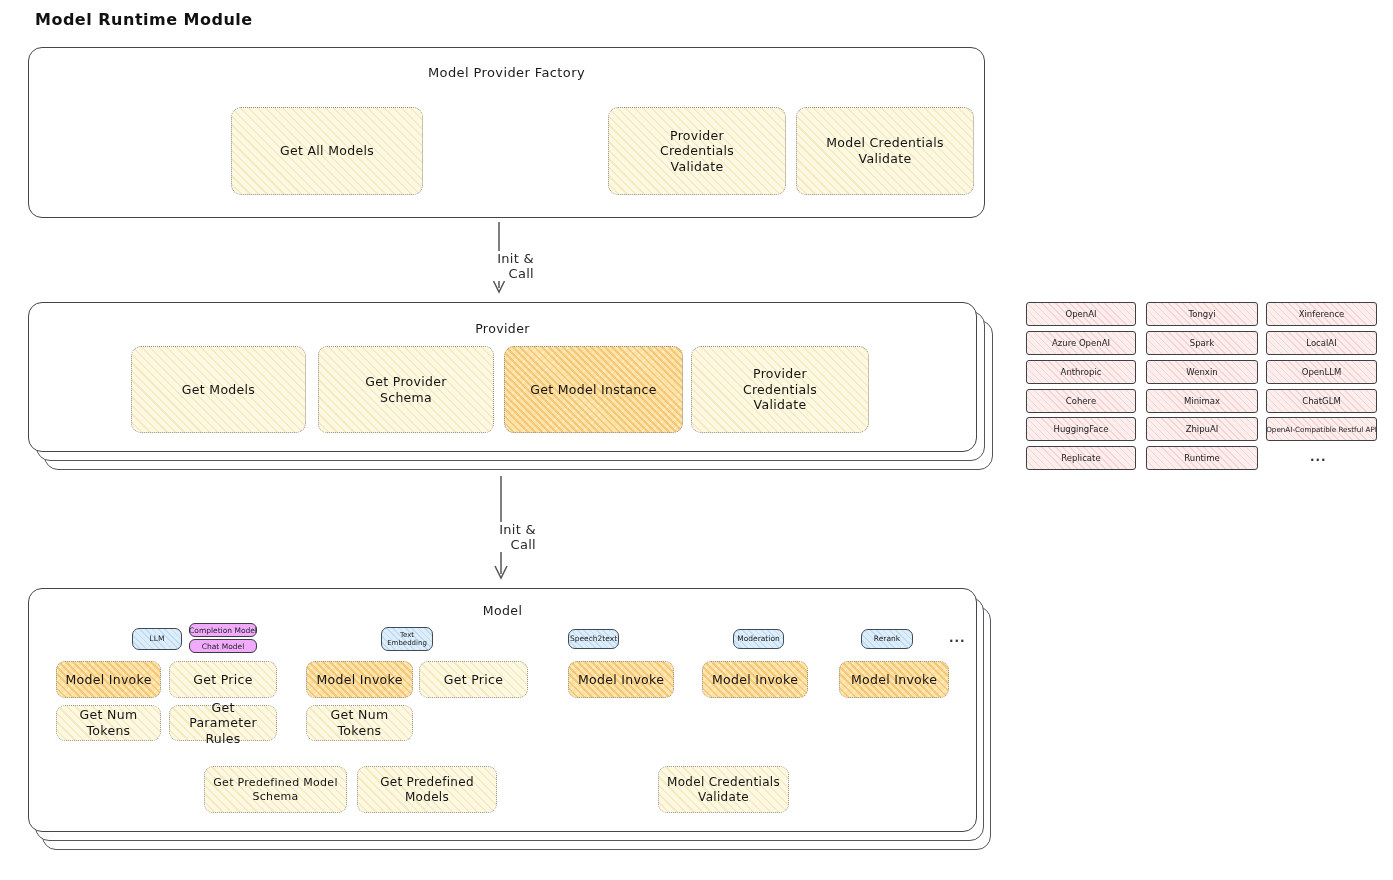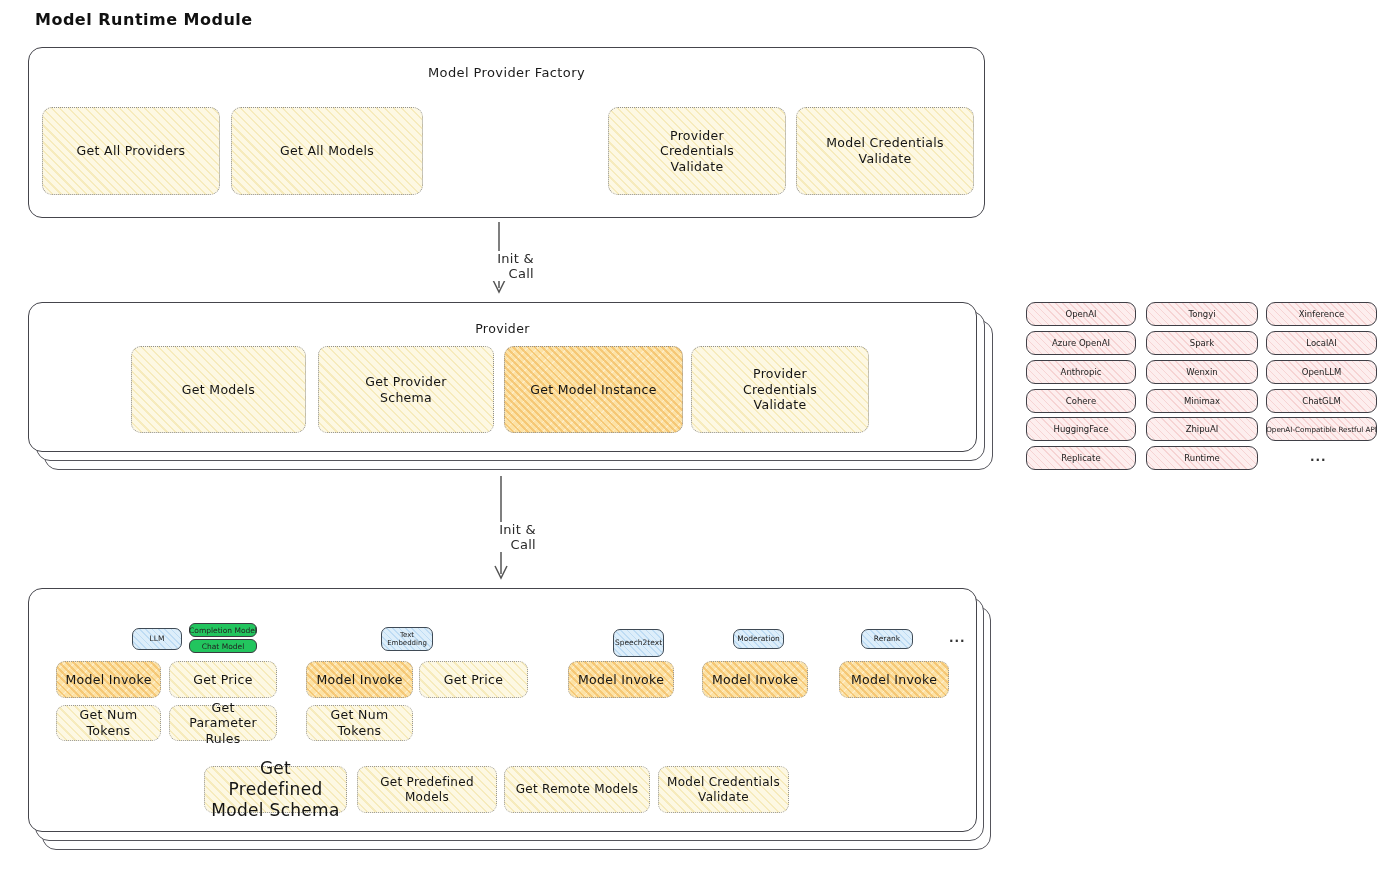--- a/index.html
+++ b/index.html
@@ -18,49 +18,48 @@
     box-sizing:border-box;font-size:12.5px;line-height:1.25;color:#141414;letter-spacing:.3px;}
   .btn.big{border:1.6px dotted #8f8f8f;border-radius:10px;padding:0 24px;}
   .btn.small{border:1.5px dotted #989898;border-radius:9px;padding:0 6px;}
   .yellow{background-color:#fdf8e3;
     background-image:repeating-linear-gradient(45deg, rgba(240,221,150,.5) 0 1.5px, transparent 1.5px 6px);}
   .orange{background-color:#fce2a6;
     background-image:repeating-linear-gradient(45deg, rgba(241,182,84,.6) 0 2px, transparent 2px 5px),
                      repeating-linear-gradient(-45deg, rgba(255,255,255,.35) 0 1px, transparent 1px 7px);}
 
   .pinkbox{position:absolute;display:flex;align-items:center;justify-content:center;text-align:right;
-    box-sizing:border-box;border:1.3px solid #3f3f46;border-radius:9px;font-size:8.5px;color:#222;
+    box-sizing:border-box;border:1.3px solid #3f3f46;border-radius:3px;font-size:8.5px;color:#222;
     background-color:#fdeeee;
     background-image:repeating-linear-gradient(45deg, rgba(240,185,185,.5) 0 1.2px, transparent 1.2px 5px);}
   .pinkbox.tiny{font-size:7.2px;white-space:nowrap;}
 
   .bluetab{position:absolute;display:flex;align-items:center;justify-content:center;text-align:center;
     box-sizing:border-box;border:1.3px solid #3f4a55;border-radius:7px;font-size:7.5px;line-height:1.15;color:#222;
     background-color:#ddeefa;
     background-image:repeating-linear-gradient(45deg, rgba(165,205,238,.55) 0 1.2px, transparent 1.2px 4.5px);}
   .whitetab{position:absolute;display:flex;align-items:center;justify-content:center;text-align:center;
     box-sizing:border-box;border:1.2px solid #3a3a40;border-radius:6px;font-size:7.5px;color:#222;
-    background:#22c55e;white-space:nowrap;}
+    background:#f0abfc;white-space:nowrap;}
 
   .ellipsis{position:absolute;font-size:12px;font-weight:bold;color:#333;letter-spacing:1px;}
 
   .arrow{position:absolute;overflow:visible;}
   .arrow-label{position:absolute;background:#fff;font-size:13px;color:#2a2a2a;
     padding:0 3px;text-align:right;letter-spacing:.3px;z-index:5;}
 </style>
 </head>
 <body>
 
 <div class="canvas">
 
   <div class="diagram-title">Model Runtime Module</div>
 
   <div class="bigbox" style="left:28px;top:47px;width:957px;height:171px;z-index:2;">
     <div class="box-title" style="top:17px;">Model Provider Factory</div>
-    <div class="btn big yellow" style="left:13px;top:59px;width:178px;height:88px;">Get All Providers</div>
     <div class="btn big yellow" style="left:202px;top:59px;width:192px;height:88px;text-align:right;">Get All Models</div>
     <div class="btn big yellow" style="left:579px;top:59px;width:178px;height:88px;">Provider Credentials Validate</div>
     <div class="btn big yellow" style="left:767px;top:59px;width:178px;height:88px;">Model Credentials Validate</div>
   </div>
 
   <svg class="arrow" style="left:489px;top:222px;z-index:1;" width="20" height="74">
     <line x1="10" y1="0" x2="10" y2="66" stroke="#555" stroke-width="1.5"></line>
     <path d="M4 58 L10 70 L16 58" fill="none" stroke="#555" stroke-width="1.5"></path>
   </svg>
   <div class="arrow-label" style="left:467px;top:251px;width:64px;">Init &amp; Call</div>
@@ -98,41 +97,41 @@
 
   <svg class="arrow" style="left:491px;top:476px;z-index:1;" width="20" height="106">
     <line x1="10" y1="0" x2="10" y2="98" stroke="#555" stroke-width="1.5"></line>
     <path d="M4 90 L10 102 L16 90" fill="none" stroke="#555" stroke-width="1.5"></path>
   </svg>
   <div class="arrow-label" style="left:469px;top:522px;width:64px;">Init &amp; Call</div>
 
   <div class="backlayer" style="left:42px;top:606px;width:949px;height:244px;z-index:0;"></div>
   <div class="backlayer" style="left:35px;top:597px;width:949px;height:244px;z-index:1;"></div>
   <div class="bigbox" style="left:28px;top:588px;width:949px;height:244px;z-index:2;">
+    <div class="box-title" style="top:14px;font-size:12.5px;">Model</div>
 
     <div class="bluetab" style="left:103px;top:39px;width:50px;height:22px;">LLM</div>
     <div class="whitetab" style="left:160px;top:34px;width:68px;height:14px;">Completion Model</div>
     <div class="whitetab" style="left:160px;top:50px;width:68px;height:14px;">Chat Model</div>
     <div class="bluetab" style="left:352px;top:38px;width:52px;height:24px;font-size:7px;padding:0 6px;">Text Embedding</div>
-    <div class="bluetab" style="left:584px;top:40px;width:51px;height:28px;">Speech2text</div>
+    <div class="bluetab" style="left:539px;top:40px;width:51px;height:20px;">Speech2text</div>
     <div class="bluetab" style="left:704px;top:40px;width:51px;height:20px;">Moderation</div>
     <div class="bluetab" style="left:832px;top:40px;width:52px;height:20px;">Rerank</div>
     <div class="ellipsis" style="left:920px;top:42px;">...</div>
 
     <div class="btn small orange" style="left:27px;top:72px;width:105px;height:37px;">Model Invoke</div>
     <div class="btn small yellow" style="left:140px;top:72px;width:108px;height:37px;">Get Price</div>
     <div class="btn small orange" style="left:277px;top:72px;width:107px;height:37px;">Model Invoke</div>
     <div class="btn small yellow" style="left:390px;top:72px;width:109px;height:37px;">Get Price</div>
     <div class="btn small orange" style="left:539px;top:72px;width:106px;height:37px;">Model Invoke</div>
     <div class="btn small orange" style="left:673px;top:72px;width:106px;height:37px;">Model Invoke</div>
     <div class="btn small orange" style="left:810px;top:72px;width:110px;height:37px;">Model Invoke</div>
 
     <div class="btn small yellow" style="left:27px;top:116px;width:105px;height:36px;">Get Num Tokens</div>
     <div class="btn small yellow" style="left:140px;top:116px;width:108px;height:36px;">Get Parameter Rules</div>
     <div class="btn small yellow" style="left:277px;top:116px;width:107px;height:36px;">Get Num Tokens</div>
 
-    <div class="btn small yellow" style="left:175px;top:177px;width:143px;height:47px;font-size:17px;">Get Predefined Model Schema</div>
+    <div class="btn small yellow" style="left:175px;top:177px;width:143px;height:47px;font-size:11px;">Get Predefined Model Schema</div>
     <div class="btn small yellow" style="left:328px;top:177px;width:140px;height:47px;font-size:12px;">Get Predefined Models</div>
-    <div class="btn small yellow" style="left:475px;top:177px;width:146px;height:47px;font-size:12px;">Get Remote Models</div>
     <div class="btn small yellow" style="left:629px;top:177px;width:131px;height:47px;font-size:12px;">Model Credentials Validate</div>
   </div>
 
 </div>
 
 </body></html>

